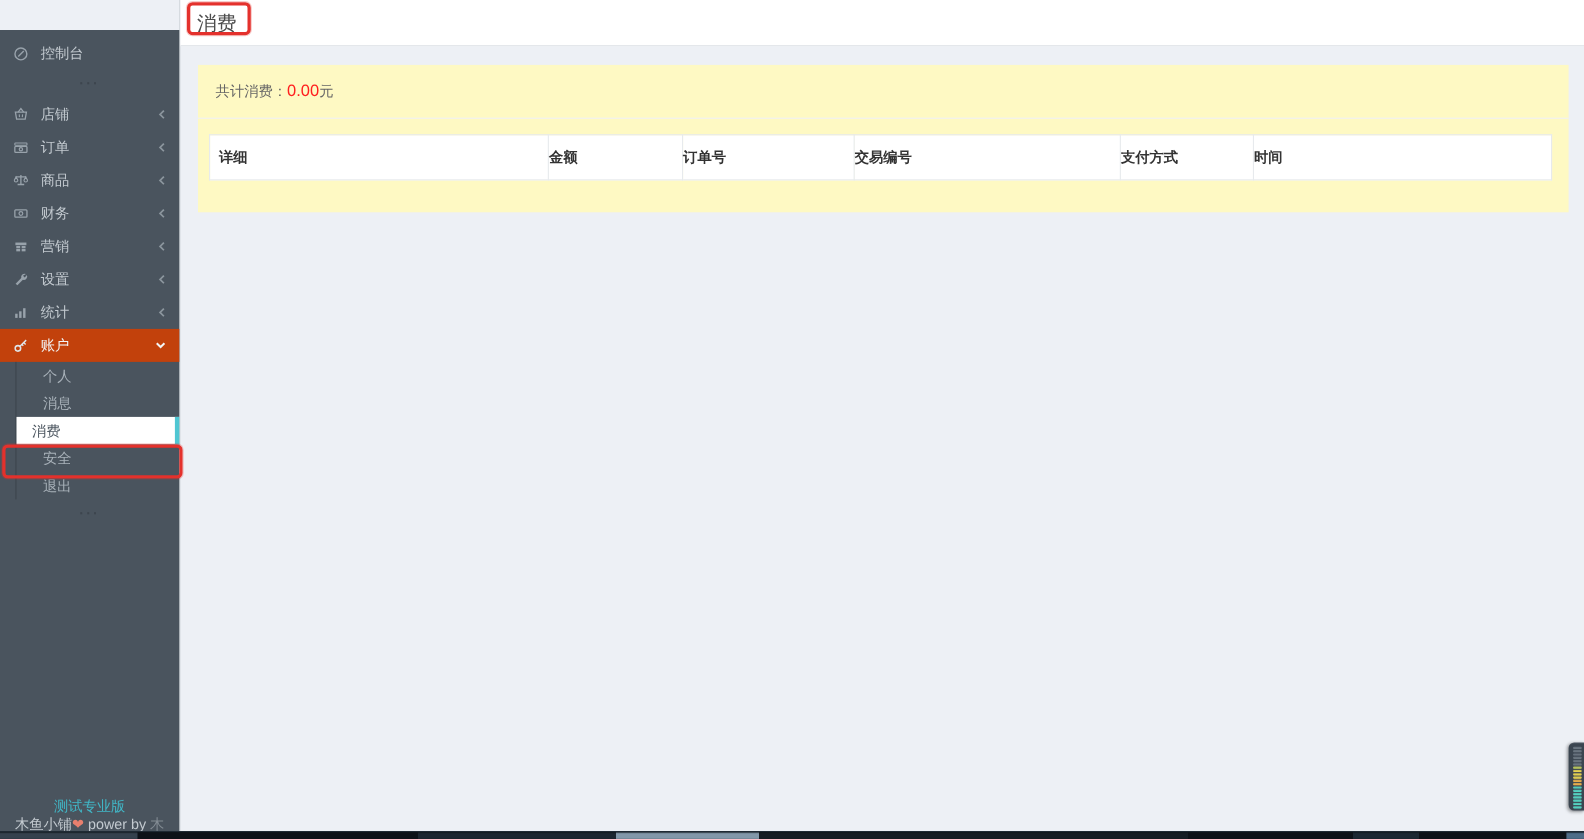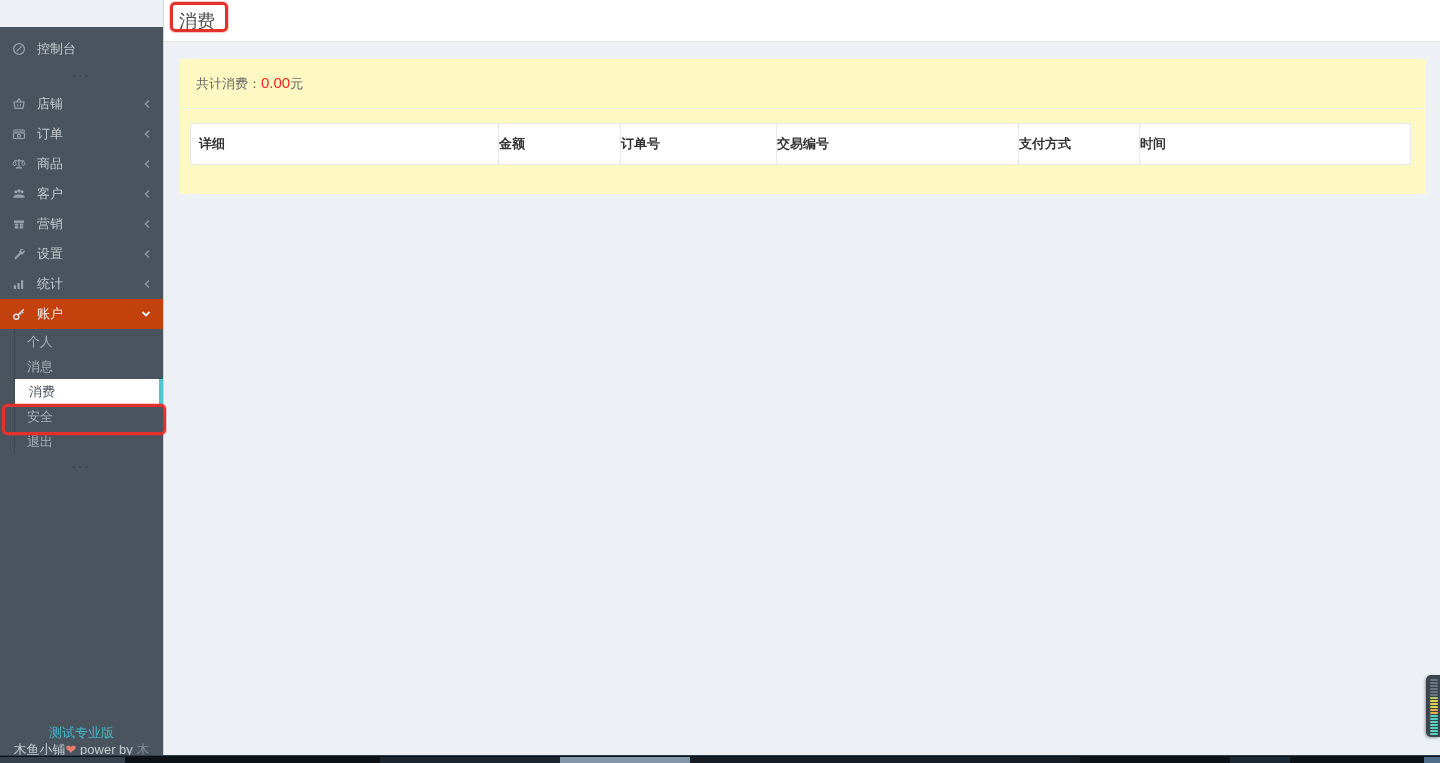--- a/index.html
+++ b/index.html
@@ -14,21 +14,21 @@
   .side-item .lbl { flex:0 0 auto; }
   .side-item .chev { margin-left:auto; color:#8b959d; display:flex; }
   .side-item.active { background:#c2410c; color:#f2f4f6; }
   .side-item.active .icon { color:#dfe4e8; }
   .side-item.active .chev { color:#f2f4f6; }
   .side-sep { height:24px; color:#3d454e; text-align:center; font-size:13px; letter-spacing:2px; line-height:22px; font-weight:bold; }
   .side-sep.second { height:24px; line-height:26px; }
 
   .submenu { position:relative; }
   .submenu::before { content:""; position:absolute; left:14px; top:0; bottom:0; width:1px; background:#3d454d; }
-  .sub-item { height:25px; line-height:25px; padding-left:27px; color:#a9b2ba; font-size:13px; cursor:pointer; position:relative; }
+  .sub-item { height:25px; line-height:25px; padding-left:39px; color:#a9b2ba; font-size:13px; cursor:pointer; position:relative; }
   .sub-item.sub-active { background:#ffffff; color:#4a545e; margin-left:15px; padding-left:14px; border-right:4px solid #4fc6d2; }
 
   .annotation-box { position:absolute; border:3px solid #e4312c; border-radius:5px; pointer-events:none; z-index:50;
                     box-shadow:0 0 0 1px rgba(228,49,44,.25); }
   .sidebar-annotation { left:2px; top:377px; width:164px; height:31px; }
 
   .side-footer { position:absolute; left:0; right:0; bottom:10px; text-align:center; font-size:13px; line-height:17px; }
   .edition { color:#41b7c7; cursor:pointer; }
   .credit { color:#c3cad0; padding:0 12px; }
   .credit .heart { color:#e87f6e; }
@@ -124,37 +124,35 @@
         </svg>
     </span>
     <span class="lbl">商品</span>
     <span class="chev">
         <svg width="8" height="10" viewBox="0 0 8 10">
           <path d="M6 1.5L2.5 5L6 8.5" fill="none" stroke="currentColor" stroke-width="1.6"></path>
         </svg>
       </span>
   </div>
 
-
-  <div class="side-item">
-    <span class="icon">
-      <svg width="14" height="14" viewBox="0 0 14 14">
-          <circle cx="3.8" cy="4.8" r="1.5" fill="currentColor"></circle>
-          <circle cx="10.2" cy="4.8" r="1.5" fill="currentColor"></circle>
-          <circle cx="7" cy="4" r="1.8" fill="currentColor"></circle>
-          <path d="M1.2 10.8c0-2.2 2.4-3.2 5.8-3.2s5.8 1 5.8 3.2z" fill="currentColor"></path>
-        </svg>
-    </span>
-    <span class="lbl">客户</span>
-    <span class="chev">
-        <svg width="8" height="10" viewBox="0 0 8 10">
-          <path d="M6 1.5L2.5 5L6 8.5" fill="none" stroke="currentColor" stroke-width="1.6"></path>
-        </svg>
-      </span>
-  </div>
+  <div class="side-item">
+    <span class="icon">
+      <svg width="14" height="14" viewBox="0 0 14 14">
+          <rect x="1.5" y="3.8" width="11" height="6.6" rx="0.8" fill="none" stroke="currentColor" stroke-width="1.2"></rect>
+          <circle cx="7" cy="7.1" r="1.7" fill="none" stroke="currentColor" stroke-width="1.1"></circle>
+        </svg>
+    </span>
+    <span class="lbl">财务</span>
+    <span class="chev">
+        <svg width="8" height="10" viewBox="0 0 8 10">
+          <path d="M6 1.5L2.5 5L6 8.5" fill="none" stroke="currentColor" stroke-width="1.6"></path>
+        </svg>
+      </span>
+  </div>
+
 
   <div class="side-item">
     <span class="icon">
       <svg width="14" height="14" viewBox="0 0 14 14">
           <rect x="2" y="3.5" width="10" height="2.4" fill="currentColor"></rect>
           <rect x="2.8" y="6.6" width="3.5" height="2" fill="currentColor"></rect>
           <rect x="7.7" y="6.6" width="3.5" height="2" fill="currentColor"></rect>
           <rect x="2.8" y="9.2" width="3.5" height="2.3" fill="currentColor"></rect>
           <rect x="7.7" y="9.2" width="3.5" height="2.3" fill="currentColor"></rect>
         </svg>

